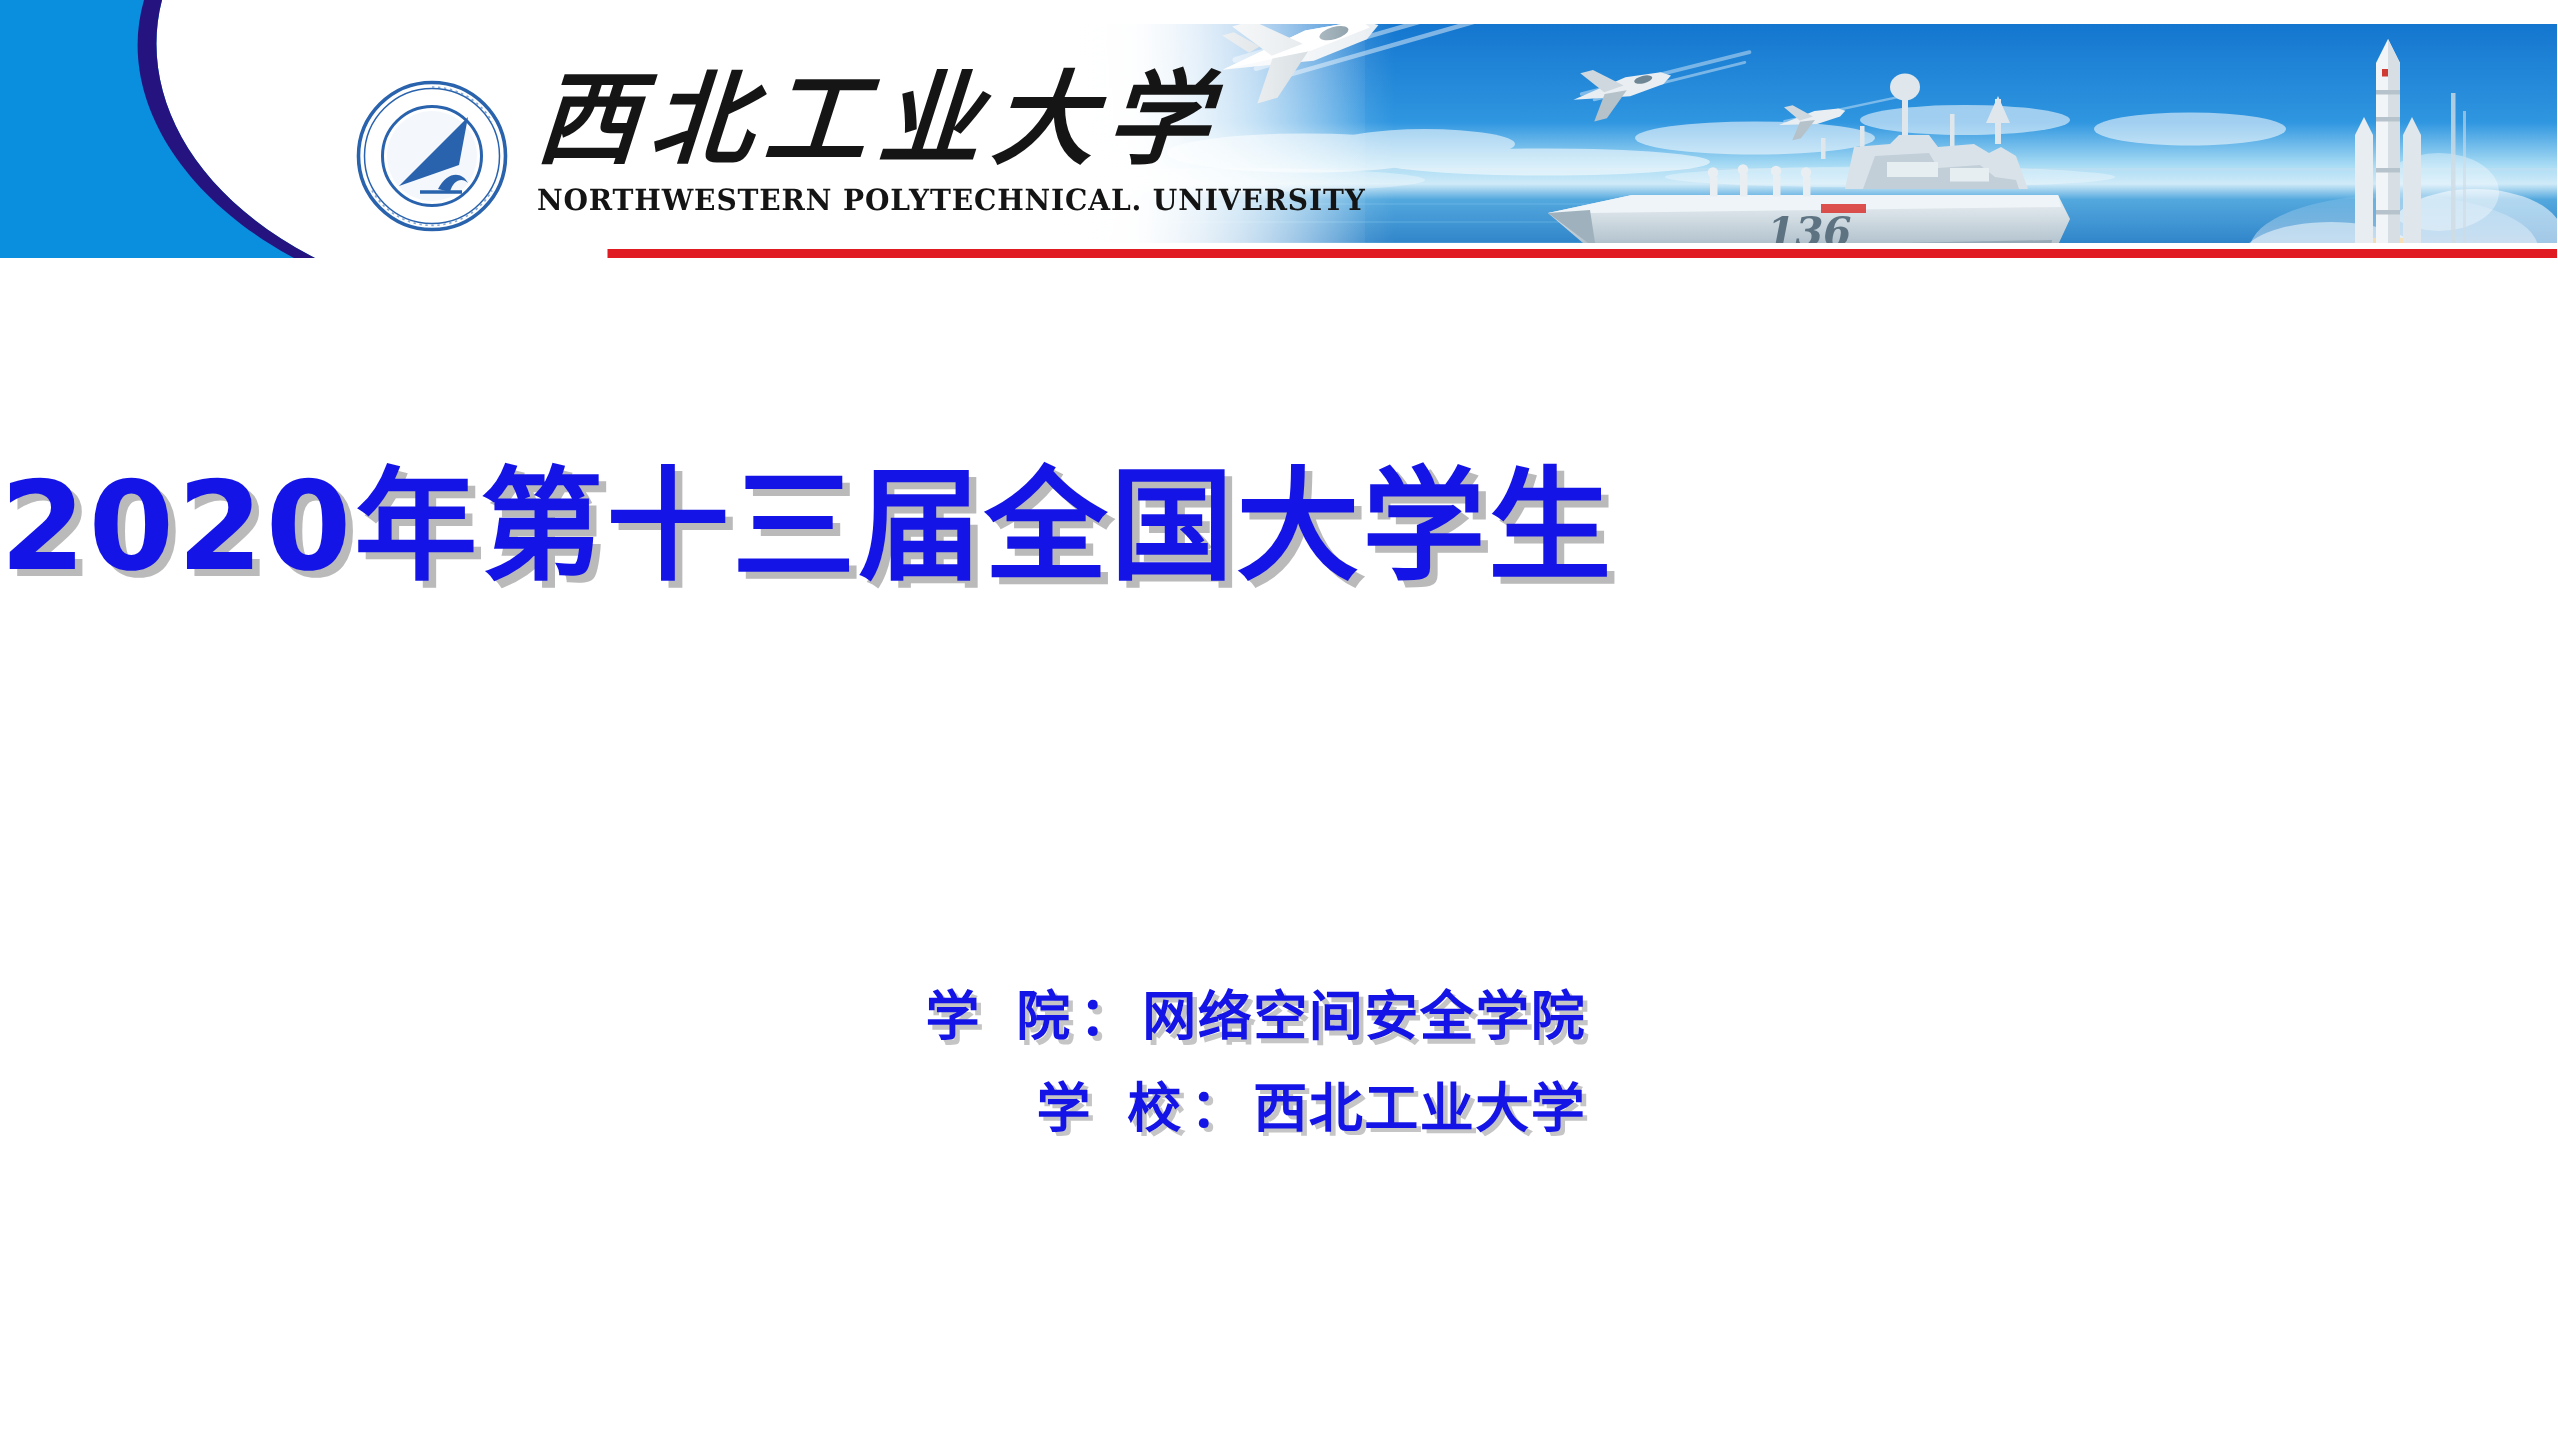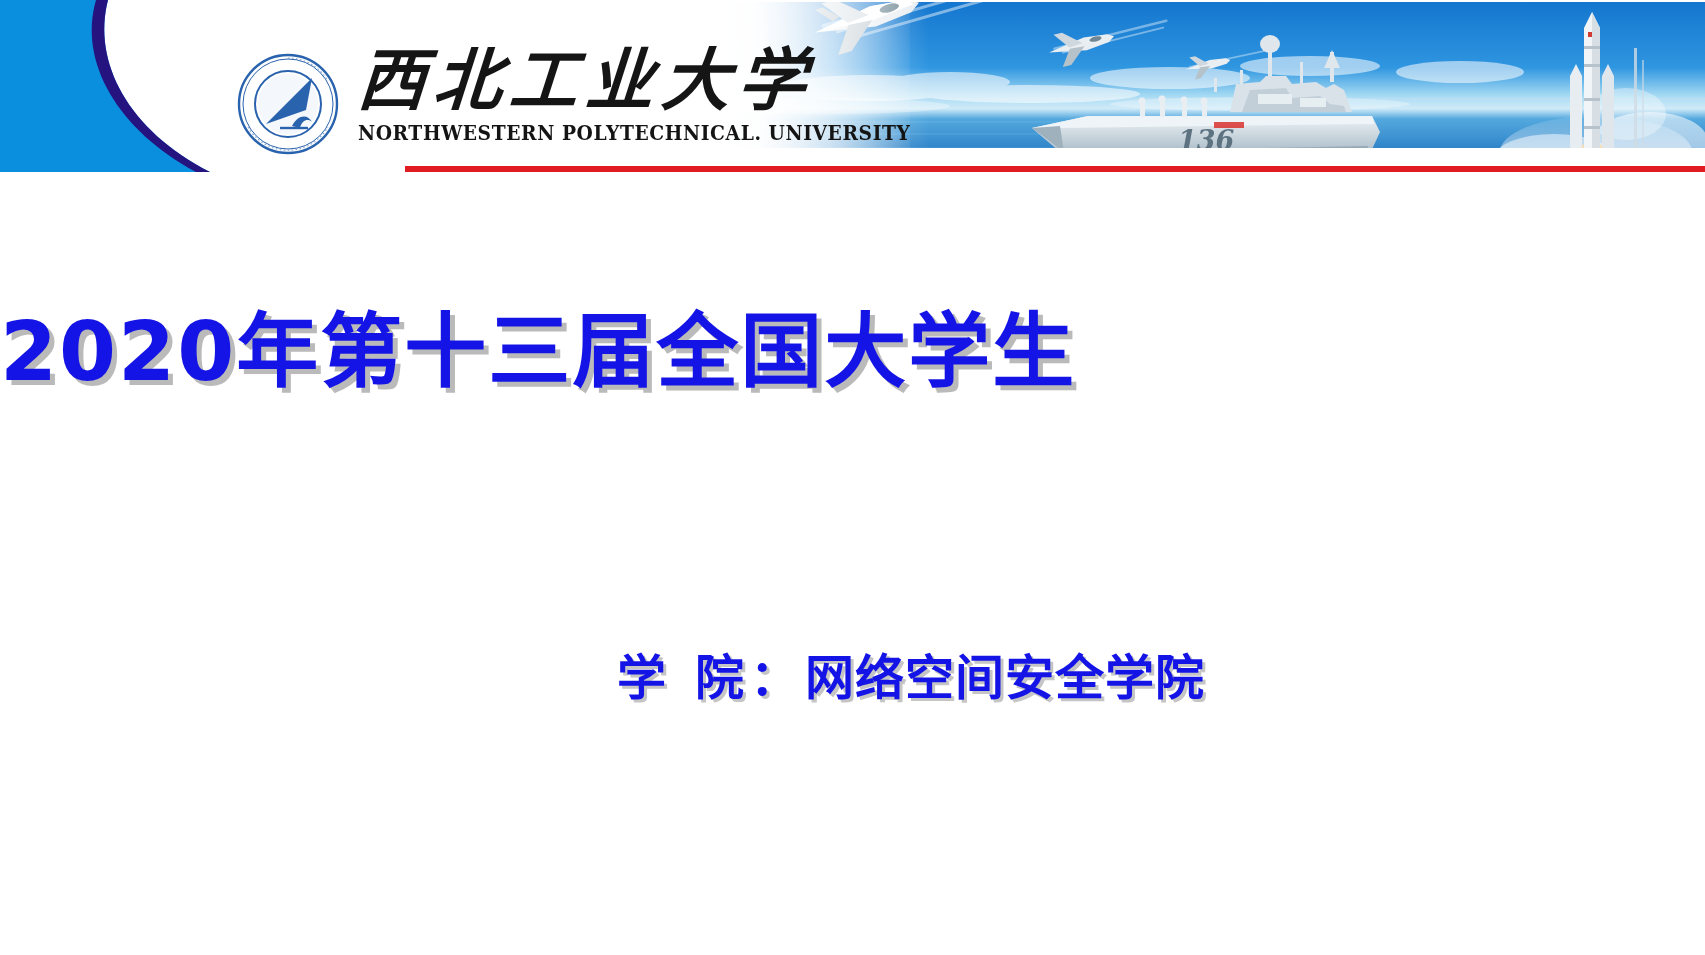--- a/index.html
+++ b/index.html
@@ -39,21 +39,21 @@
     width: 300px;
     height: 172px;
     overflow: hidden;
   }
   .banner-wedge svg { display: block; }
 
   
   .banner-photo {
     position: absolute;
     left: 700px;
-    top: 2px;
+    top: 16px;
     width: 1005px;
     height: 146px;
     overflow: hidden;
   }
   .banner-photo svg { display: block; }
 
   
   .banner-fade {
     position: absolute;
     left: 690px;
@@ -142,21 +142,21 @@
   
   .info-block {
     position: absolute;
     left: 617px;
     top: 648px;
     text-align: left;
   }
   .info-line {
     font-family: "DejaVu Sans", "Liberation Sans", sans-serif;
     font-weight: 700;
-    font-size: 49px;
+    font-size: 36px;
     line-height: 61px;
     color: #1414e6;
     letter-spacing: 1px;
     white-space: nowrap;
     text-shadow: 3px 3px 0 rgba(150,150,150,0.55);
     text-align: right;
   }
   .info-label { letter-spacing: 6px; }
 </style>
 </head>
@@ -359,15 +359,16 @@
 
     <div class="red-rule"></div>
   </div>
 
   <div class="title-block">
     <div class="title-line">2020年第十三届全国大学生</div>
   </div>
 
   <div class="info-block">
     <div class="info-line"><span class="info-label">学  院：</span><span>网络空间安全学院</span></div>
+    <div class="info-line"><span class="info-label">学  校：</span><span>西北工业大学</span></div>
   </div>
 
 </div>
 
 </body></html>

